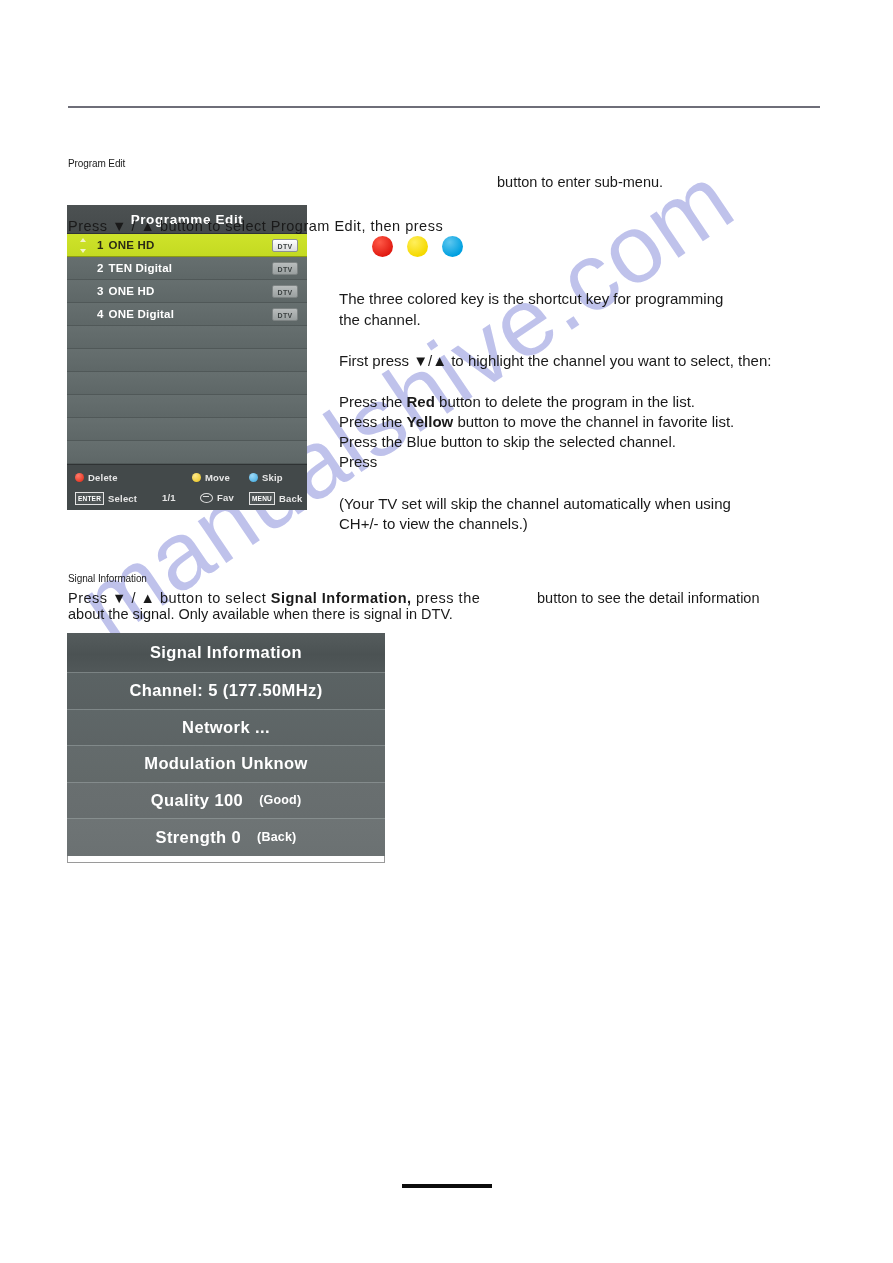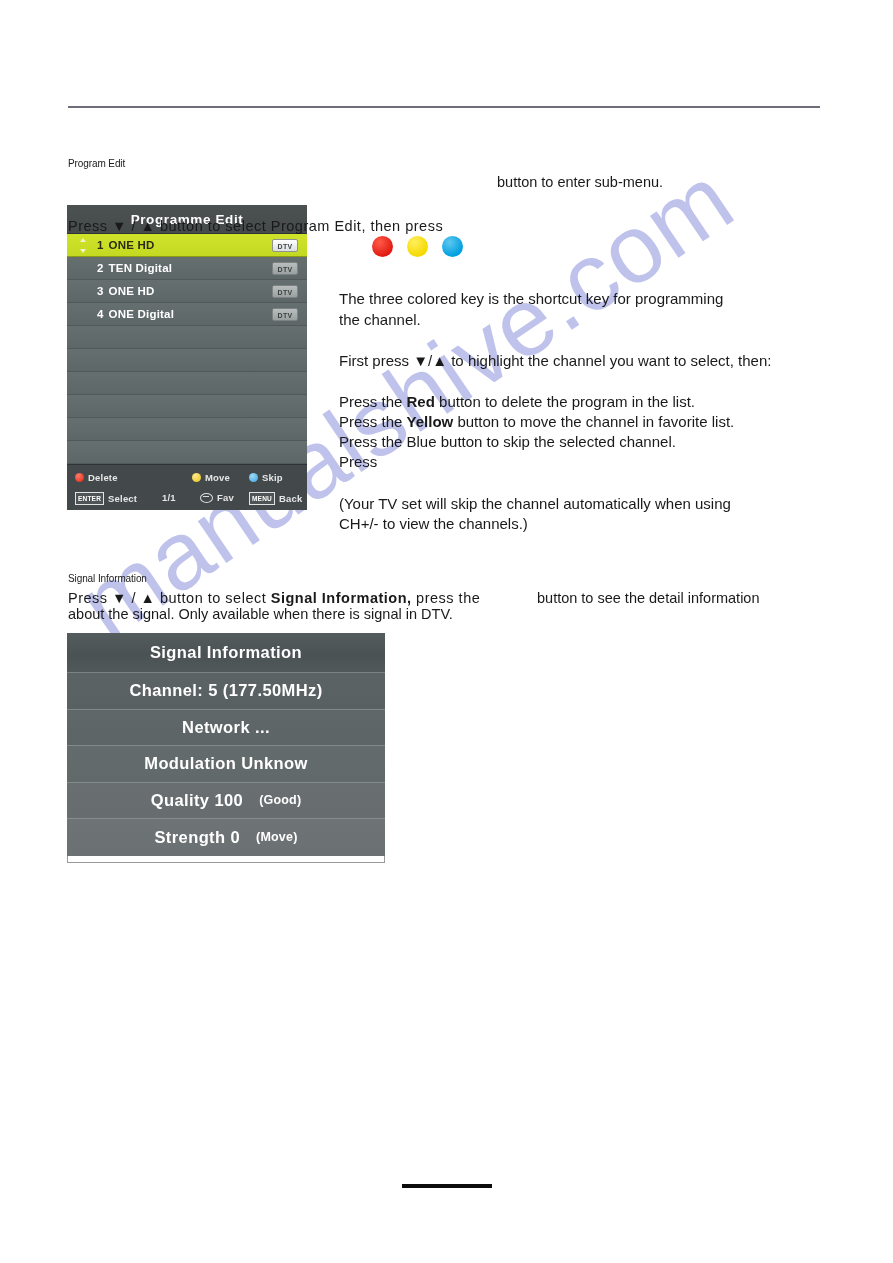--- a/index.html
+++ b/index.html
@@ -425,17 +425,17 @@
   <div class="si-row r0">Signal Information</div>
   <div class="si-row r1">Channel: 5 (177.50MHz)</div>
   <div class="si-row r2">Network ...</div>
   <div class="si-row r3">Modulation Unknow</div>
   <div class="si-row r4">
     <span class="qual">Quality 100</span>
     <span class="note">(Good)</span>
   </div>
   <div class="si-row r5">
     <span class="qual">Strength 0</span>
-    <span class="note">(Move)</span>
+    <span class="note">(Back)</span>
   </div>
 </div>
 
 <div class="footer-bar"></div>
 
 </body></html>

